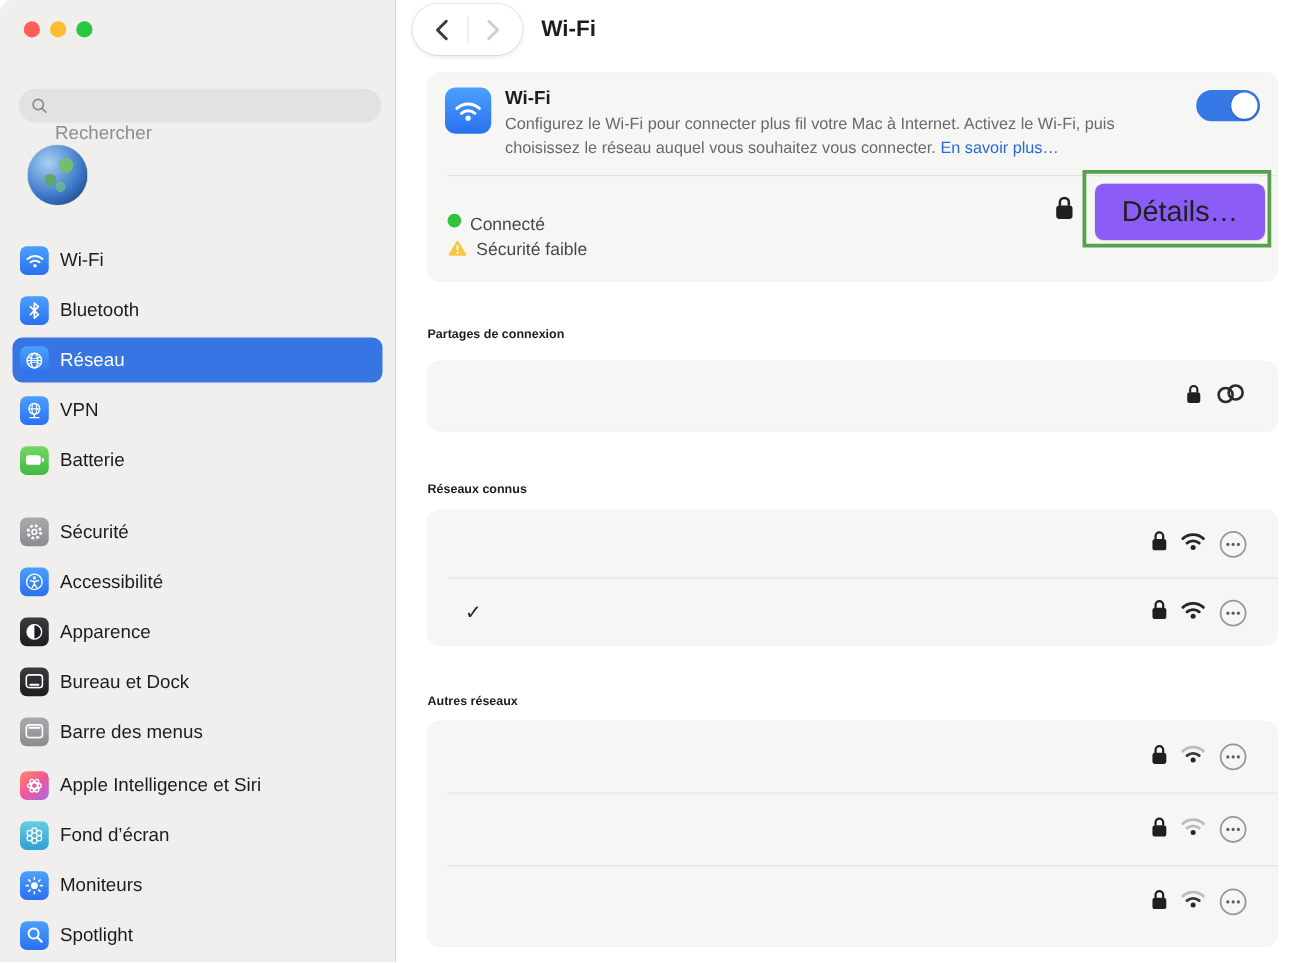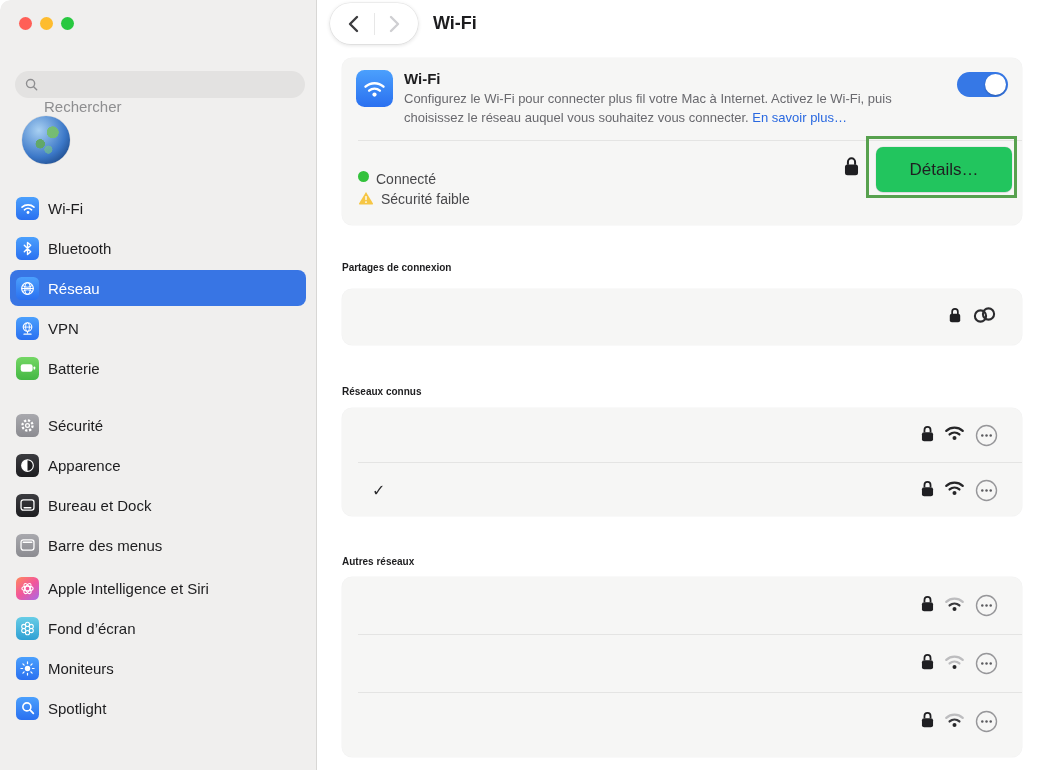--- a/index.html
+++ b/index.html
@@ -77,21 +77,21 @@
   .status { position:absolute; left:16px; top:30px; }
   .status-line { display:flex; gap:7px; height:20px;
     font-size:14px; color:#48484b; }
   .dot { width:11px; height:11px; border-radius:50%; background:#33c23c; }
   .lock-abs { position:absolute; right:163px; top:15px; }
 
   
   .annotation-box { position:absolute; left:866px; top:136px; width:151px; height:62px;
     border:3px solid #57a14e; z-index:6; }
   .details-btn { position:absolute; left:7px; top:8px; width:136px; height:45px;
-    background:#22c55e; border:none; border-radius:7px; font-size:17px; color:#1f1f21;
+    background:#8b5cf6; border:none; border-radius:7px; font-size:23px; color:#1f1f21;
     font-family:inherit; box-shadow:0 0 0 .5px rgba(0,0,0,.08), 0 .5px 1px rgba(0,0,0,.08);
     cursor:pointer; }
 
   
   .sec1-title { margin-top:37px; }
   .card.c-partages { margin-top:16px; height:56px; }
   .sec2-title { margin-top:41px; }
   .card.c-connus { margin-top:11px; height:108px; }
   .sec3-title { margin-top:40px; }
   .card.c-autres { margin-top:10px; height:180px; }
@@ -180,20 +180,30 @@
 
       <div class="nav-group g2">
         <div class="nav-item">
           <span class="tile t-gray">
             <svg width="15" height="15" viewBox="0 0 16 16">
               <circle cx="8" cy="8" r="5.4" fill="none" stroke="#fff" stroke-width="2.4" stroke-dasharray="2.4 1.8"></circle>
               <circle cx="8" cy="8" r="2" fill="none" stroke="#fff" stroke-width="1.4"></circle>
             </svg>
             </span>
           <span>Sécurité</span>
+        </div>
+        <div class="nav-item">
+          <span class="tile t-blue">
+            <svg width="15" height="15" viewBox="0 0 16 16">
+              <circle cx="8" cy="8" r="6.6" fill="none" stroke="#fff" stroke-width="1.2"></circle>
+              <circle cx="8" cy="4.6" r="1.3" fill="#fff"></circle>
+              <path d="M4.6 6.9 L8 7.9 L11.4 6.9 M8 7.9 L8 10 L6.2 12.6 M8 10 L9.8 12.6" fill="none" stroke="#fff" stroke-width="1.2" stroke-linecap="round" stroke-linejoin="round"></path>
+            </svg>
+            </span>
+          <span>Accessibilité</span>
         </div>
         <div class="nav-item">
           <span class="tile t-black">
             <svg width="15" height="15" viewBox="0 0 16 16">
               <circle cx="8" cy="8" r="6.2" fill="#fff"></circle>
               <path d="M8 1.8 a6.2 6.2 0 0 1 0 12.4 Z" fill="#1d1d20"></path>
               <circle cx="8" cy="8" r="6.2" fill="none" stroke="#fff" stroke-width="1.2"></circle>
             </svg>
             </span>
           <span>Apparence</span>

